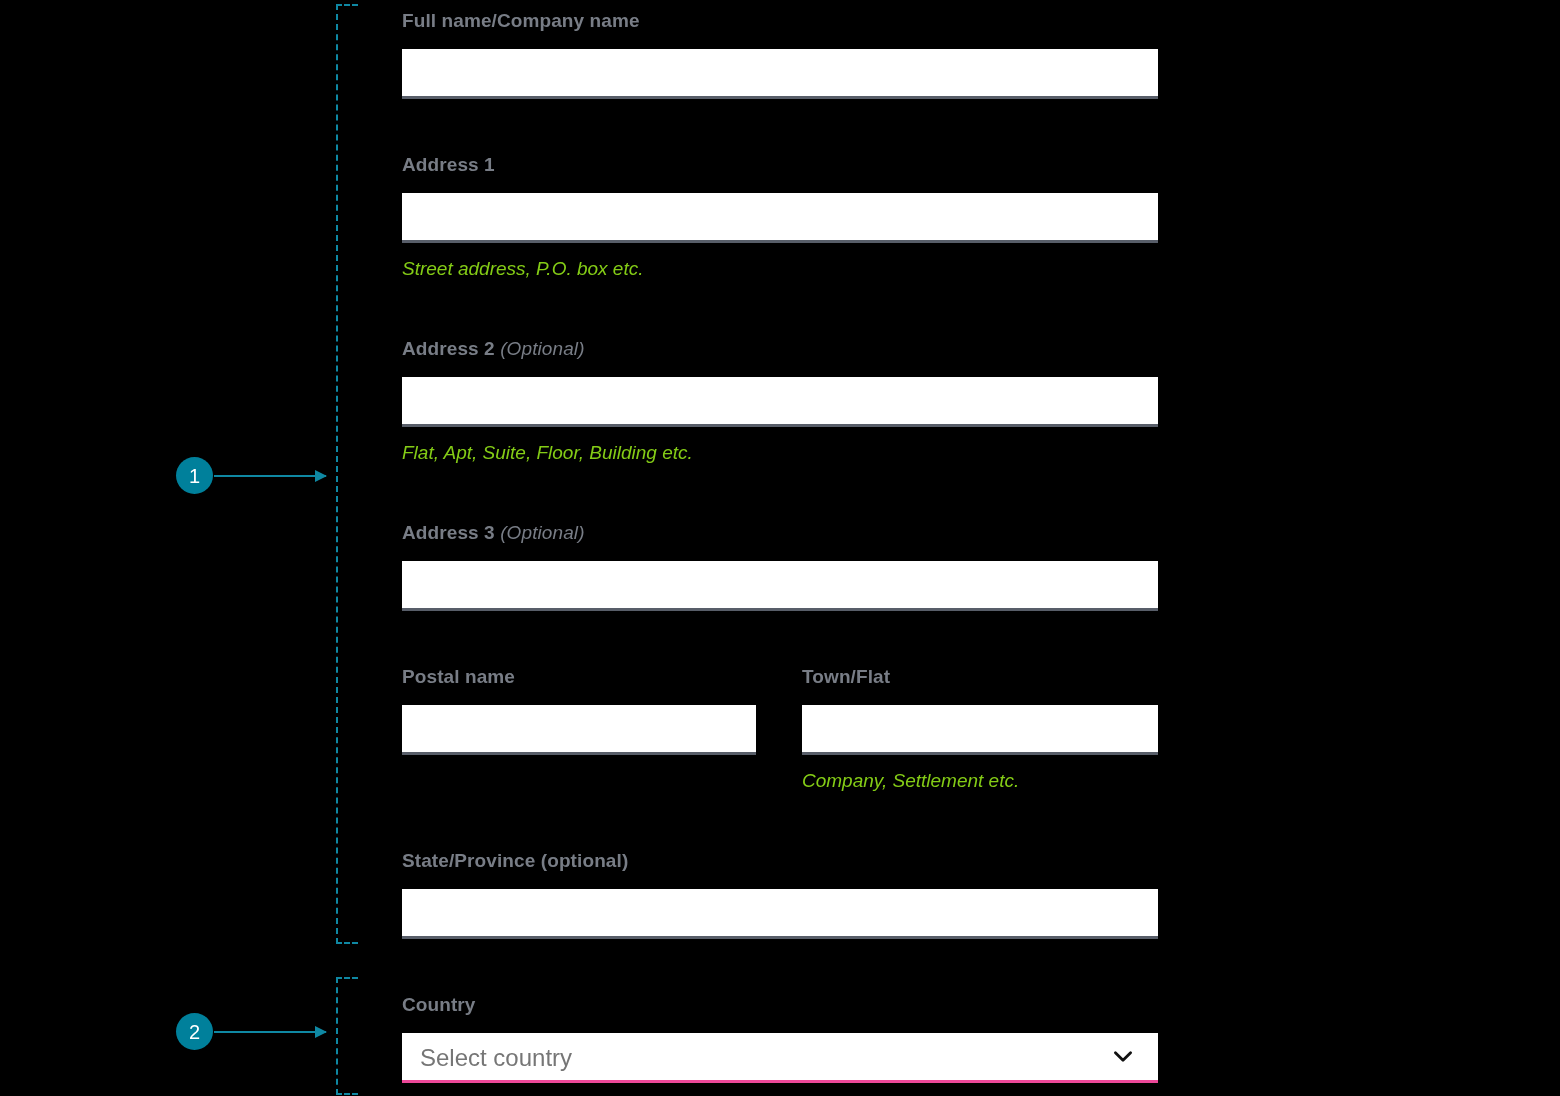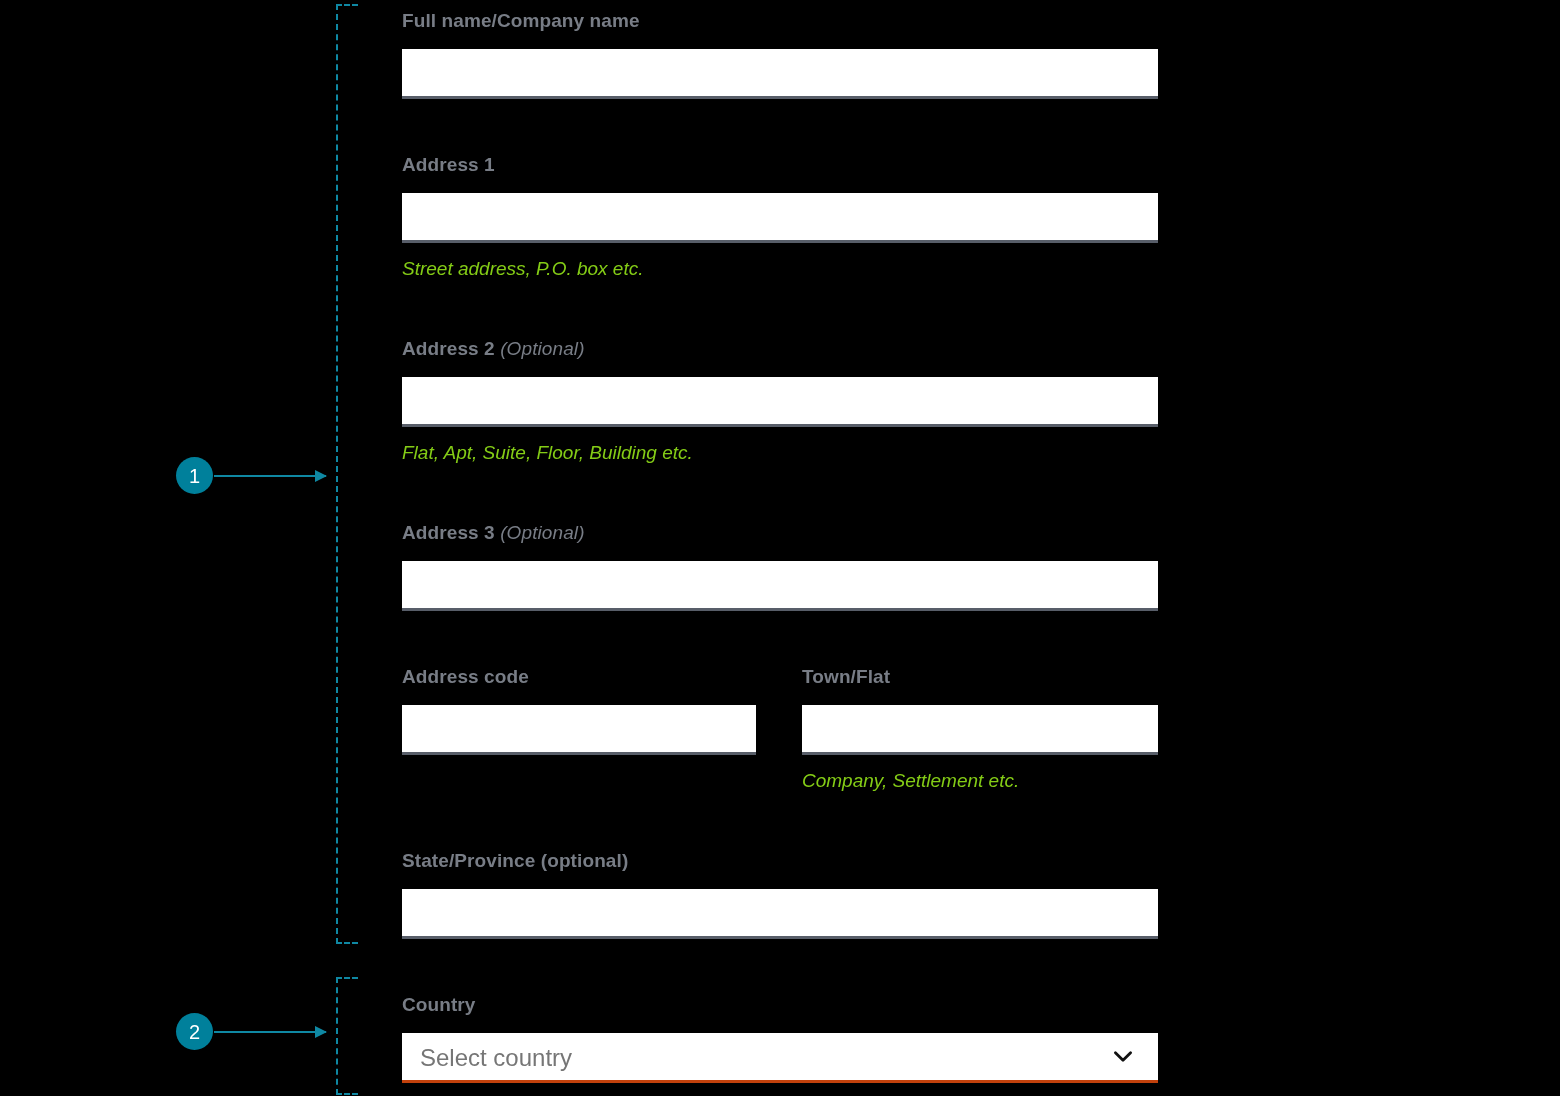--- a/index.html
+++ b/index.html
@@ -160,21 +160,21 @@
 
   #f-country       { left: 0;   top: 994px; width: 756px; }
   #f-country .select-wrap { margin-top: 16px; }
 
   
   .select-wrap {
     position: relative;
     width: 100%;
     height: 50px;
     background: #ffffff;
-    border-bottom: 3px solid #c2410c;
+    border-bottom: 3px solid #ec4899;
   }
   .select-value {
     position: absolute;
     left: 18px;
     top: 0;
     height: 50px;
     line-height: 50px;
     font-size: 24px;
     color: #767676;
     font-weight: 400;
@@ -236,21 +236,21 @@
     <div id="f-address3" class="field">
       <div class="field-label">
         <span>Address 3</span>
         <span class="opt-italic">(Optional)</span>
       </div>
       <input class="text-input" type="text" value="" style="">
     </div>
 
     <div id="f-postal" class="field">
       <div class="field-label">
-        <span>Address code</span>
+        <span>Postal name</span>
       </div>
       <input class="text-input" type="text" value="" style="">
     </div>
 
     <div id="f-town" class="field">
       <div class="field-label">
         <span>Town/Flat</span>
       </div>
       <input class="text-input" type="text" value="" style="">
       <div class="field-hint">Company, Settlement etc.</div>

